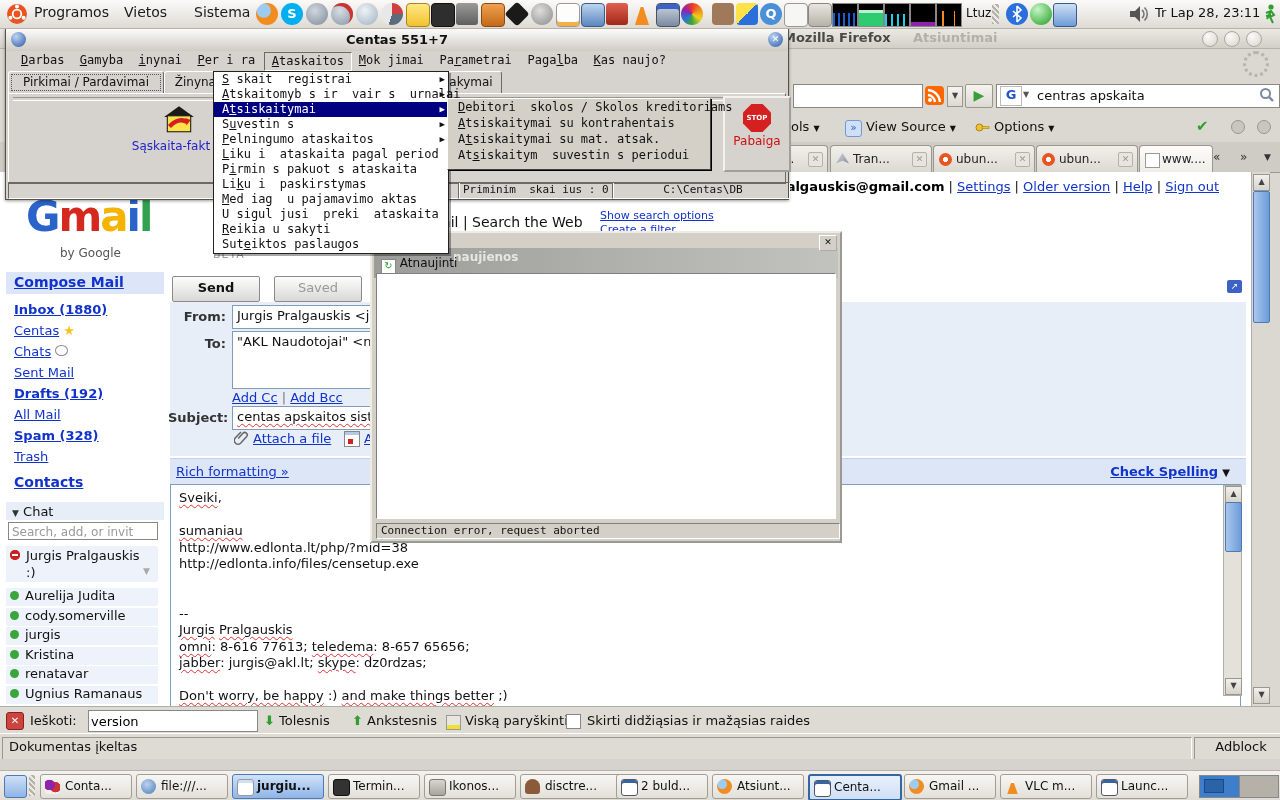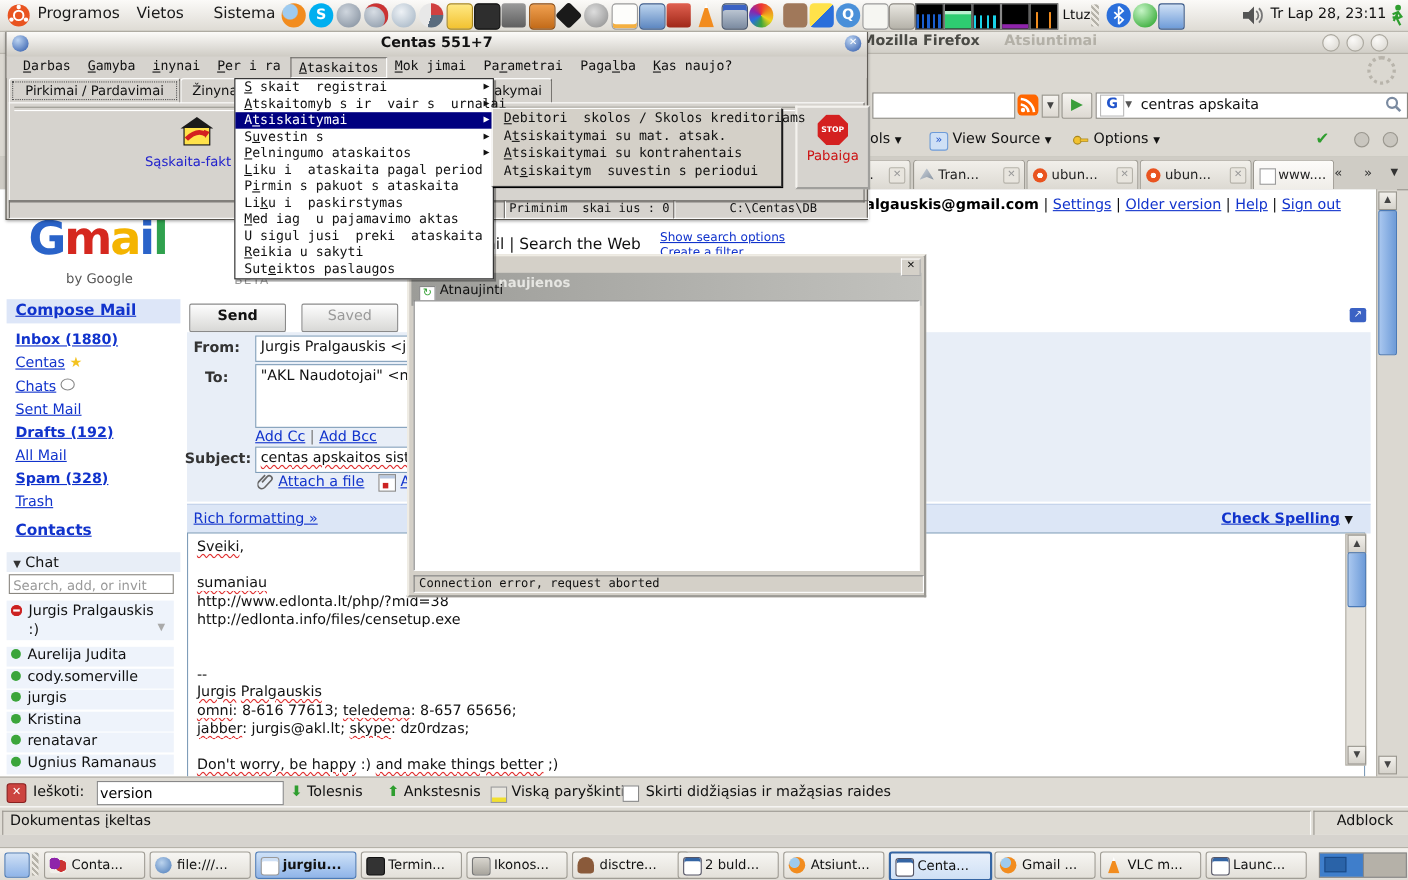--- a/index.html
+++ b/index.html
@@ -78,21 +78,21 @@
 
   
   .gm-hmail{font-weight:bold;color:#000;}
   .gmlogo-l{font-weight:bold;font-size:42px;letter-spacing:-2px;}
   .sblink{display:block;margin-bottom:6px;font-size:13px;}
   .sbbold{font-weight:bold;}
   .chatrow{position:absolute;left:6px;width:152px;height:18px;background:#eef3fb;font-size:13px;overflow:hidden;white-space:nowrap;}
   .gdot{display:inline-block;width:9px;height:9px;border-radius:50%;background:#3ba53b;margin:0 6px 0 4px;}
   .gbtn{position:absolute;height:24px;background:linear-gradient(#fdfdfd,#d8d8d6);border:1px solid #8a8a8a;border-radius:2px;text-align:center;font-size:13px;line-height:22px;}
   .gmfield{position:absolute;background:#fff;border:1px solid #7f9db9;font-size:13px;padding:2px 4px;overflow:hidden;white-space:nowrap;}
-  .gmlabel{position:absolute;width:58px;text-align:center;font-weight:bold;font-size:13px;color:#333;}
+  .gmlabel{position:absolute;width:58px;text-align:right;font-weight:bold;font-size:13px;color:#333;}
   #richbar{position:absolute;background:#dce6f6;border-top:1px solid #c4d2ea;}
   #gmbody{position:absolute;background:#fff;border:1px solid #7f9db9;font-size:13px;line-height:16.5px;padding:5px 8px;overflow:hidden;}
   .bl{white-space:pre;min-height:16.5px;}
 
   
   #dialog{left:370px;top:231px;width:468px;height:308px;background:#d4d0c8;border:2px outset #efece4;z-index:2;}
   #dlgtitle{position:absolute;left:2px;top:15px;right:2px;height:30px;background:linear-gradient(90deg,#9c9c98,#c2c2be);color:#e6e6e2;font-weight:bold;font-size:12px;line-height:18px;}
   #dlgclose{position:absolute;right:3px;top:2px;width:16px;height:14px;background:#d4d0c8;border:1px outset #fff;font-size:9px;line-height:13px;text-align:center;color:#111;}
   #dlgcontent{position:absolute;left:4px;top:40px;width:458px;height:244px;background:#fff;border:1px solid;border-color:#808080 #fff #fff #808080;}
   #dlgstatus{position:absolute;left:4px;top:290px;width:458px;height:14px;border:1px solid;border-color:#808080 #fff #fff #808080;font-size:11px;line-height:13px;padding-left:4px;}
@@ -434,22 +434,22 @@
       <div class="cmi"><span><span>P</span><span style="text-decoration: underline;">i</span><span>rmin s pakuot s ataskaita</span></span></div>
       <div class="cmi"><span><span>Li</span><span style="text-decoration: underline;">k</span><span>u i  paskirstymas</span></span></div>
       <div class="cmi"><span><span></span><span style="text-decoration: underline;">M</span><span>ed iag  u pajamavimo aktas</span></span></div>
       <div class="cmi"><span>U sigul jusi  preki  ataskaita</span></div>
       <div class="cmi"><span><span></span><span style="text-decoration: underline;">R</span><span>eikia u sakyti</span></span></div>
       <div class="cmi"><span><span>Sut</span><span style="text-decoration: underline;">e</span><span>iktos paslaugos</span></span></div>
     </div>
 
   <div id="csub" class="abs mono">
       <div class="cmi"><span></span><span style="text-decoration: underline;">D</span><span>ebitori  skolos / Skolos kreditoriams</span></div>
+      <div class="cmi"><span></span><span style="text-decoration: underline;">A</span><span>tsiskaitymai su kontrahentais</span></div>
       <div class="cmi"><span>A</span><span style="text-decoration: underline;">t</span><span>siskaitymai su mat. atsak.</span></div>
-      <div class="cmi"><span></span><span style="text-decoration: underline;">A</span><span>tsiskaitymai su kontrahentais</span></div>
       <div class="cmi"><span>At</span><span style="text-decoration: underline;">s</span><span>iskaitym  suvestin s periodui</span></div>
     </div>
 
   <div id="panel" class="abs">
     <span class="abs" style="left:6px;top:3px;">
       <svg width="22" height="22" viewBox="0 0 22 22">
           <circle cx="11" cy="11" r="10" fill="#e95420"></circle>
           <circle cx="11" cy="11" r="4.3" fill="none" stroke="#fff" stroke-width="1.8"></circle>
           <circle cx="11" cy="3.4" r="2" fill="#fff"></circle>
           <circle cx="4.4" cy="14.8" r="2" fill="#fff"></circle>

